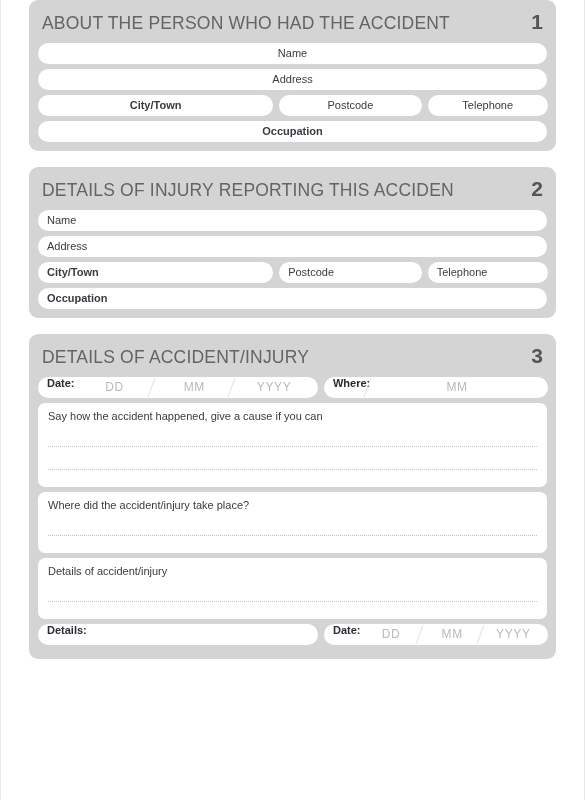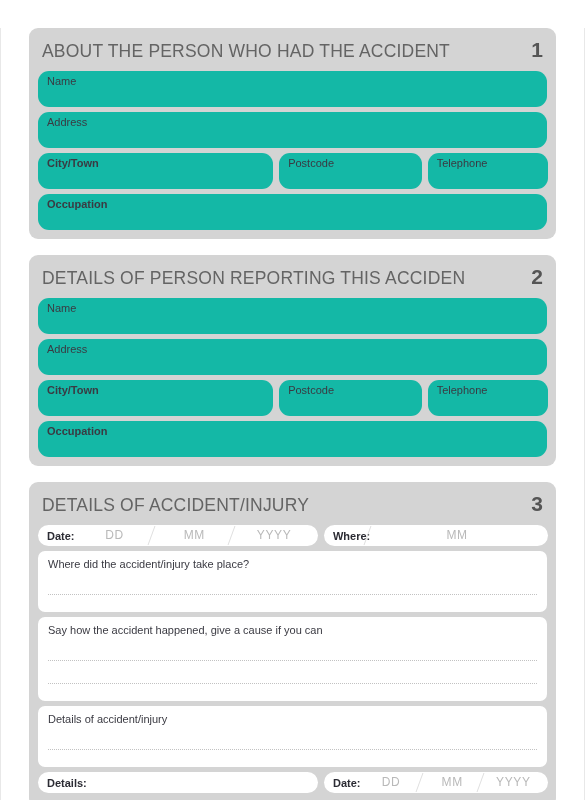--- a/index.html
+++ b/index.html
@@ -26,21 +26,21 @@
   .panel {
     background: #d4d4d4;
     border-radius: 9px;
     padding: 8px 9px 9px 9px;
     box-sizing: border-box;
   }
   .panel + .panel {
     margin-top: 16px;
   }
   .panel-top {
-    margin-top: 28px;
+    text-align: center;
   }
   .panel-header {
     display: flex;
     align-items: baseline;
     justify-content: space-between;
     padding: 3px 4px 9px 4px;
   }
   .panel-title {
     font-size: 17.5px;
     color: #646464;
@@ -58,23 +58,23 @@
   .field-row {
     display: flex;
     gap: 6px;
     margin-bottom: 5px;
   }
   .field-row:last-child {
     margin-bottom: 0;
     font-weight: bold;
   }
   .field {
-    background: #14b8a6;
+    background: #ffffff;
     border-radius: 11px;
-    height: 36px;
+    height: 21px;
     line-height: 21px;
     font-size: 11px;
     color: #3a3a42;
     padding: 0 9px;
     box-sizing: border-box;
     flex: 1 1 auto;
     white-space: nowrap;
     overflow: hidden;
   }
   .f-city   { flex: 0 0 46.2%; font-weight: bold; }
@@ -85,21 +85,20 @@
   .dt-row {
     display: flex;
     gap: 6px;
     margin-bottom: 5px;
   }
   .dt-group {
     background: #ffffff;
     border-radius: 11px;
     height: 21px;
     display: flex;
-    align-items: center;
     padding: 0 4px 0 9px;
     box-sizing: border-box;
     overflow: hidden;
   }
   .dt-date  { flex: 0 0 55.0%; }
   .dt-time  { flex: 0 0 44.0%; }
   .dt-signed{ flex: 0 0 55.0%; }
   .dt-label {
     font-size: 11px;
     font-weight: bold;
@@ -179,21 +178,21 @@
       <div class="field f-post">Postcode</div>
       <div class="field f-phone">Telephone</div>
     </div>
     <div class="field-row">
       <div class="field">Occupation</div>
     </div>
   </div>
 
   <div class="panel">
     <div class="panel-header">
-      <div class="panel-title">DETAILS OF PERSON REPORTING THIS ACCIDEN</div>
+      <div class="panel-title">DETAILS OF INJURY REPORTING THIS ACCIDEN</div>
       <div class="panel-number">2</div>
     </div>
     <div class="field-row">
       <div class="field">Name</div>
     </div>
     <div class="field-row">
       <div class="field">Address</div>
     </div>
     <div class="field-row">
       <div class="field f-city">City/Town</div>
@@ -218,28 +217,28 @@
         <span class="dt-seg sep">MM</span>
         <span class="dt-seg sep">YYYY</span>
       </div>
       <div class="dt-group dt-time">
         <span class="dt-label">Where:</span>
         <span class="dt-seg sep">MM</span>
       </div>
     </div>
 
     <div class="textbox">
+      <div class="tb-label">Say how the accident happened, give a cause if you can</div>
+      <div class="tb-line"></div>
+      <div class="tb-line"></div>
+      <div class="tb-tail"></div>
+    </div>
+
+    <div class="textbox">
       <div class="tb-label">Where did the accident/injury take place?</div>
-      <div class="tb-line"></div>
-      <div class="tb-tail"></div>
-    </div>
-
-    <div class="textbox">
-      <div class="tb-label">Say how the accident happened, give a cause if you can</div>
-      <div class="tb-line"></div>
       <div class="tb-line"></div>
       <div class="tb-tail"></div>
     </div>
 
     <div class="textbox">
       <div class="tb-label">Details of accident/injury</div>
       <div class="tb-line"></div>
       <div class="tb-tail"></div>
     </div>
 

